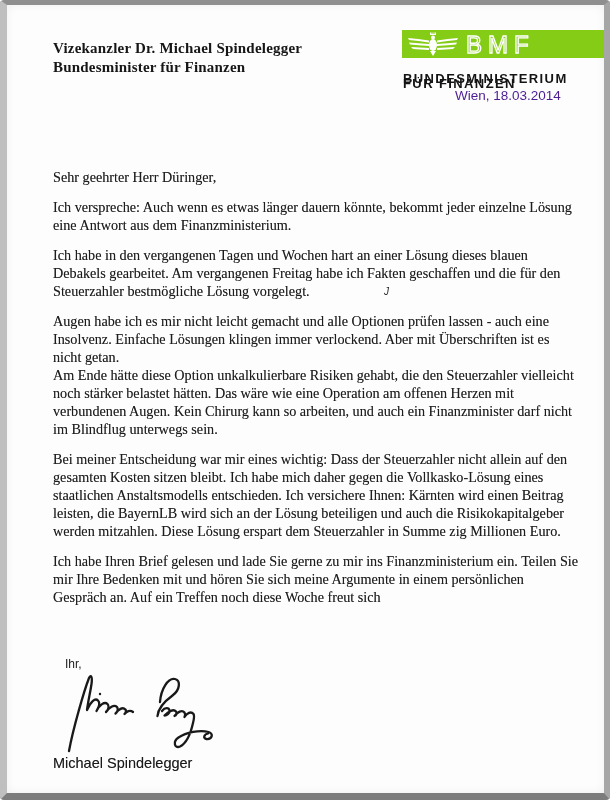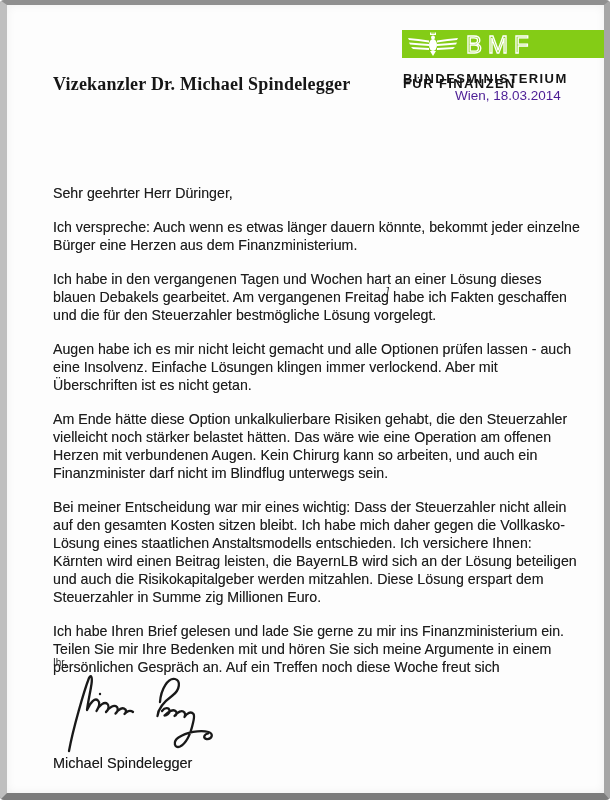--- a/index.html
+++ b/index.html
@@ -18,25 +18,24 @@
     overflow: hidden;
     font-family: "Liberation Sans", sans-serif;
     color: #1c1c1c;
   }
   .sender {
     position: absolute;
     left: 46px;
     top: 34px;
     font-family: "Liberation Serif", serif;
     font-weight: 700;
-    font-size: 18px;
+    font-size: 15px;
     line-height: 19px;
     color: #161616;
     letter-spacing: 0.2px;
-    margin-top: 36px;
   }
   .logo-box {
     position: absolute;
     left: 395px;
     top: 25px;
     width: 230px;
     height: 28px;
     background: #84cc16;
     display: flex;
     align-items: center;
@@ -64,35 +63,35 @@
   .body-text {
     position: absolute;
     left: 46px;
     top: 163px;
     width: 528px;
     font-size: 14.2px;
     line-height: 18px;
     color: #1d1d1d;
     text-shadow: 0 0 0.4px rgba(20,20,20,0.45);
   }
-  .body-text p { margin: 16px 0 12px 0; }
+  .body-text p { margin: 0 0 12px 0; font-family: Liberation Serif, serif; }
   .body-text p.nogap { margin-bottom: 0; }
   .stray-mark {
     position: absolute;
     left: 377px;
     top: 281px;
     font-size: 10px;
     font-style: italic;
     color: #2a2a2a;
   }
   .closing {
     position: absolute;
-    left: 46px;
+    left: 58px;
     top: 652px;
-    font-size: 10px;
+    font-size: 12px;
     color: #1d1d1d;
   }
   .signature-svg {
     position: absolute;
     left: 52px;
     top: 664px;
   }
   .typed-name {
     position: absolute;
     left: 46px;
@@ -102,20 +101,21 @@
     text-shadow: 0 0 0.4px rgba(20,20,20,0.45);
   }
 </style>
 </head>
 <body>
 
 <div class="scan">
 
   <div class="sender">
     <div>Vizekanzler Dr. Michael Spindelegger</div>
+    <div>Bundesminister für Finanzen</div>
   </div>
 
   <div class="logo-box">
     <svg class="eagle" width="50" height="24" viewBox="0 0 50 24" fill="#ffffff" xmlns="http://www.w3.org/2000/svg">
       <path d="M22,3 L22,0.5 L23.5,0.5 L23.5,2 L24.5,2 L24.5,0.5 L25.5,0.5 L25.5,2 L26.5,2 L26.5,0.5 L28,0.5 L28,3 Z"></path>
       <circle cx="25" cy="5.6" r="2"></circle>
       <ellipse cx="25" cy="13" rx="4" ry="6"></ellipse>
       <path d="M0,6 Q10,6.5 21,8.5 L21,10.5 Q10,8.5 1,8 Z"></path>
       <path d="M1,10.5 Q10,11 21,12 L21,14 Q10,13 2,12.5 Z"></path>
       <path d="M3,15 Q11,15.5 21,16 L21,18 Q12,17.5 5,17 Z"></path>
@@ -131,21 +131,21 @@
     </svg>
   </div>
 
   <div class="ministry l1">BUNDESMINISTERIUM</div>
   <div class="ministry l2">FÜR FINANZEN</div>
 
   <div class="dateline">Wien, 18.03.2014</div>
 
   <div class="body-text">
     <p>Sehr geehrter Herr Düringer,</p>
-    <p>Ich verspreche: Auch wenn es etwas länger dauern könnte, bekommt jeder einzelne Bürger eine Herzen aus dem Finanzministerium.</p>
+    <p>Ich verspreche: Auch wenn es etwas länger dauern könnte, bekommt jeder einzelne Lösung eine Antwort aus dem Finanzministerium.</p>
     <p>Ich habe in den vergangenen Tagen und Wochen hart an einer Lösung dieses blauen Debakels gearbeitet. Am vergangenen Freitag habe ich Fakten geschaffen und die für den Steuerzahler bestmögliche Lösung vorgelegt.</p>
     <p class="nogap">Augen habe ich es mir nicht leicht gemacht und alle Optionen prüfen lassen - auch eine Insolvenz. Einfache Lösungen klingen immer verlockend. Aber mit Überschriften ist es nicht getan.</p>
     <p>Am Ende hätte diese Option unkalkulierbare Risiken gehabt, die den Steuerzahler vielleicht noch stärker belastet hätten. Das wäre wie eine Operation am offenen Herzen mit verbundenen Augen. Kein Chirurg kann so arbeiten, und auch ein Finanzminister darf nicht im Blindflug unterwegs sein.</p>
     <p>Bei meiner Entscheidung war mir eines wichtig: Dass der Steuerzahler nicht allein auf den gesamten Kosten sitzen bleibt. Ich habe mich daher gegen die Vollkasko-Lösung eines staatlichen Anstaltsmodells entschieden. Ich versichere Ihnen: Kärnten wird einen Beitrag leisten, die BayernLB wird sich an der Lösung beteiligen und auch die Risikokapitalgeber werden mitzahlen. Diese Lösung erspart dem Steuerzahler in Summe zig Millionen Euro.</p>
     <p>Ich habe Ihren Brief gelesen und lade Sie gerne zu mir ins Finanzministerium ein. Teilen Sie mir Ihre Bedenken mit und hören Sie sich meine Argumente in einem persönlichen Gespräch an. Auf ein Treffen noch diese Woche freut sich</p>
   </div>
 
   <div class="stray-mark">J</div>
 
   <div class="closing">Ihr,</div>

